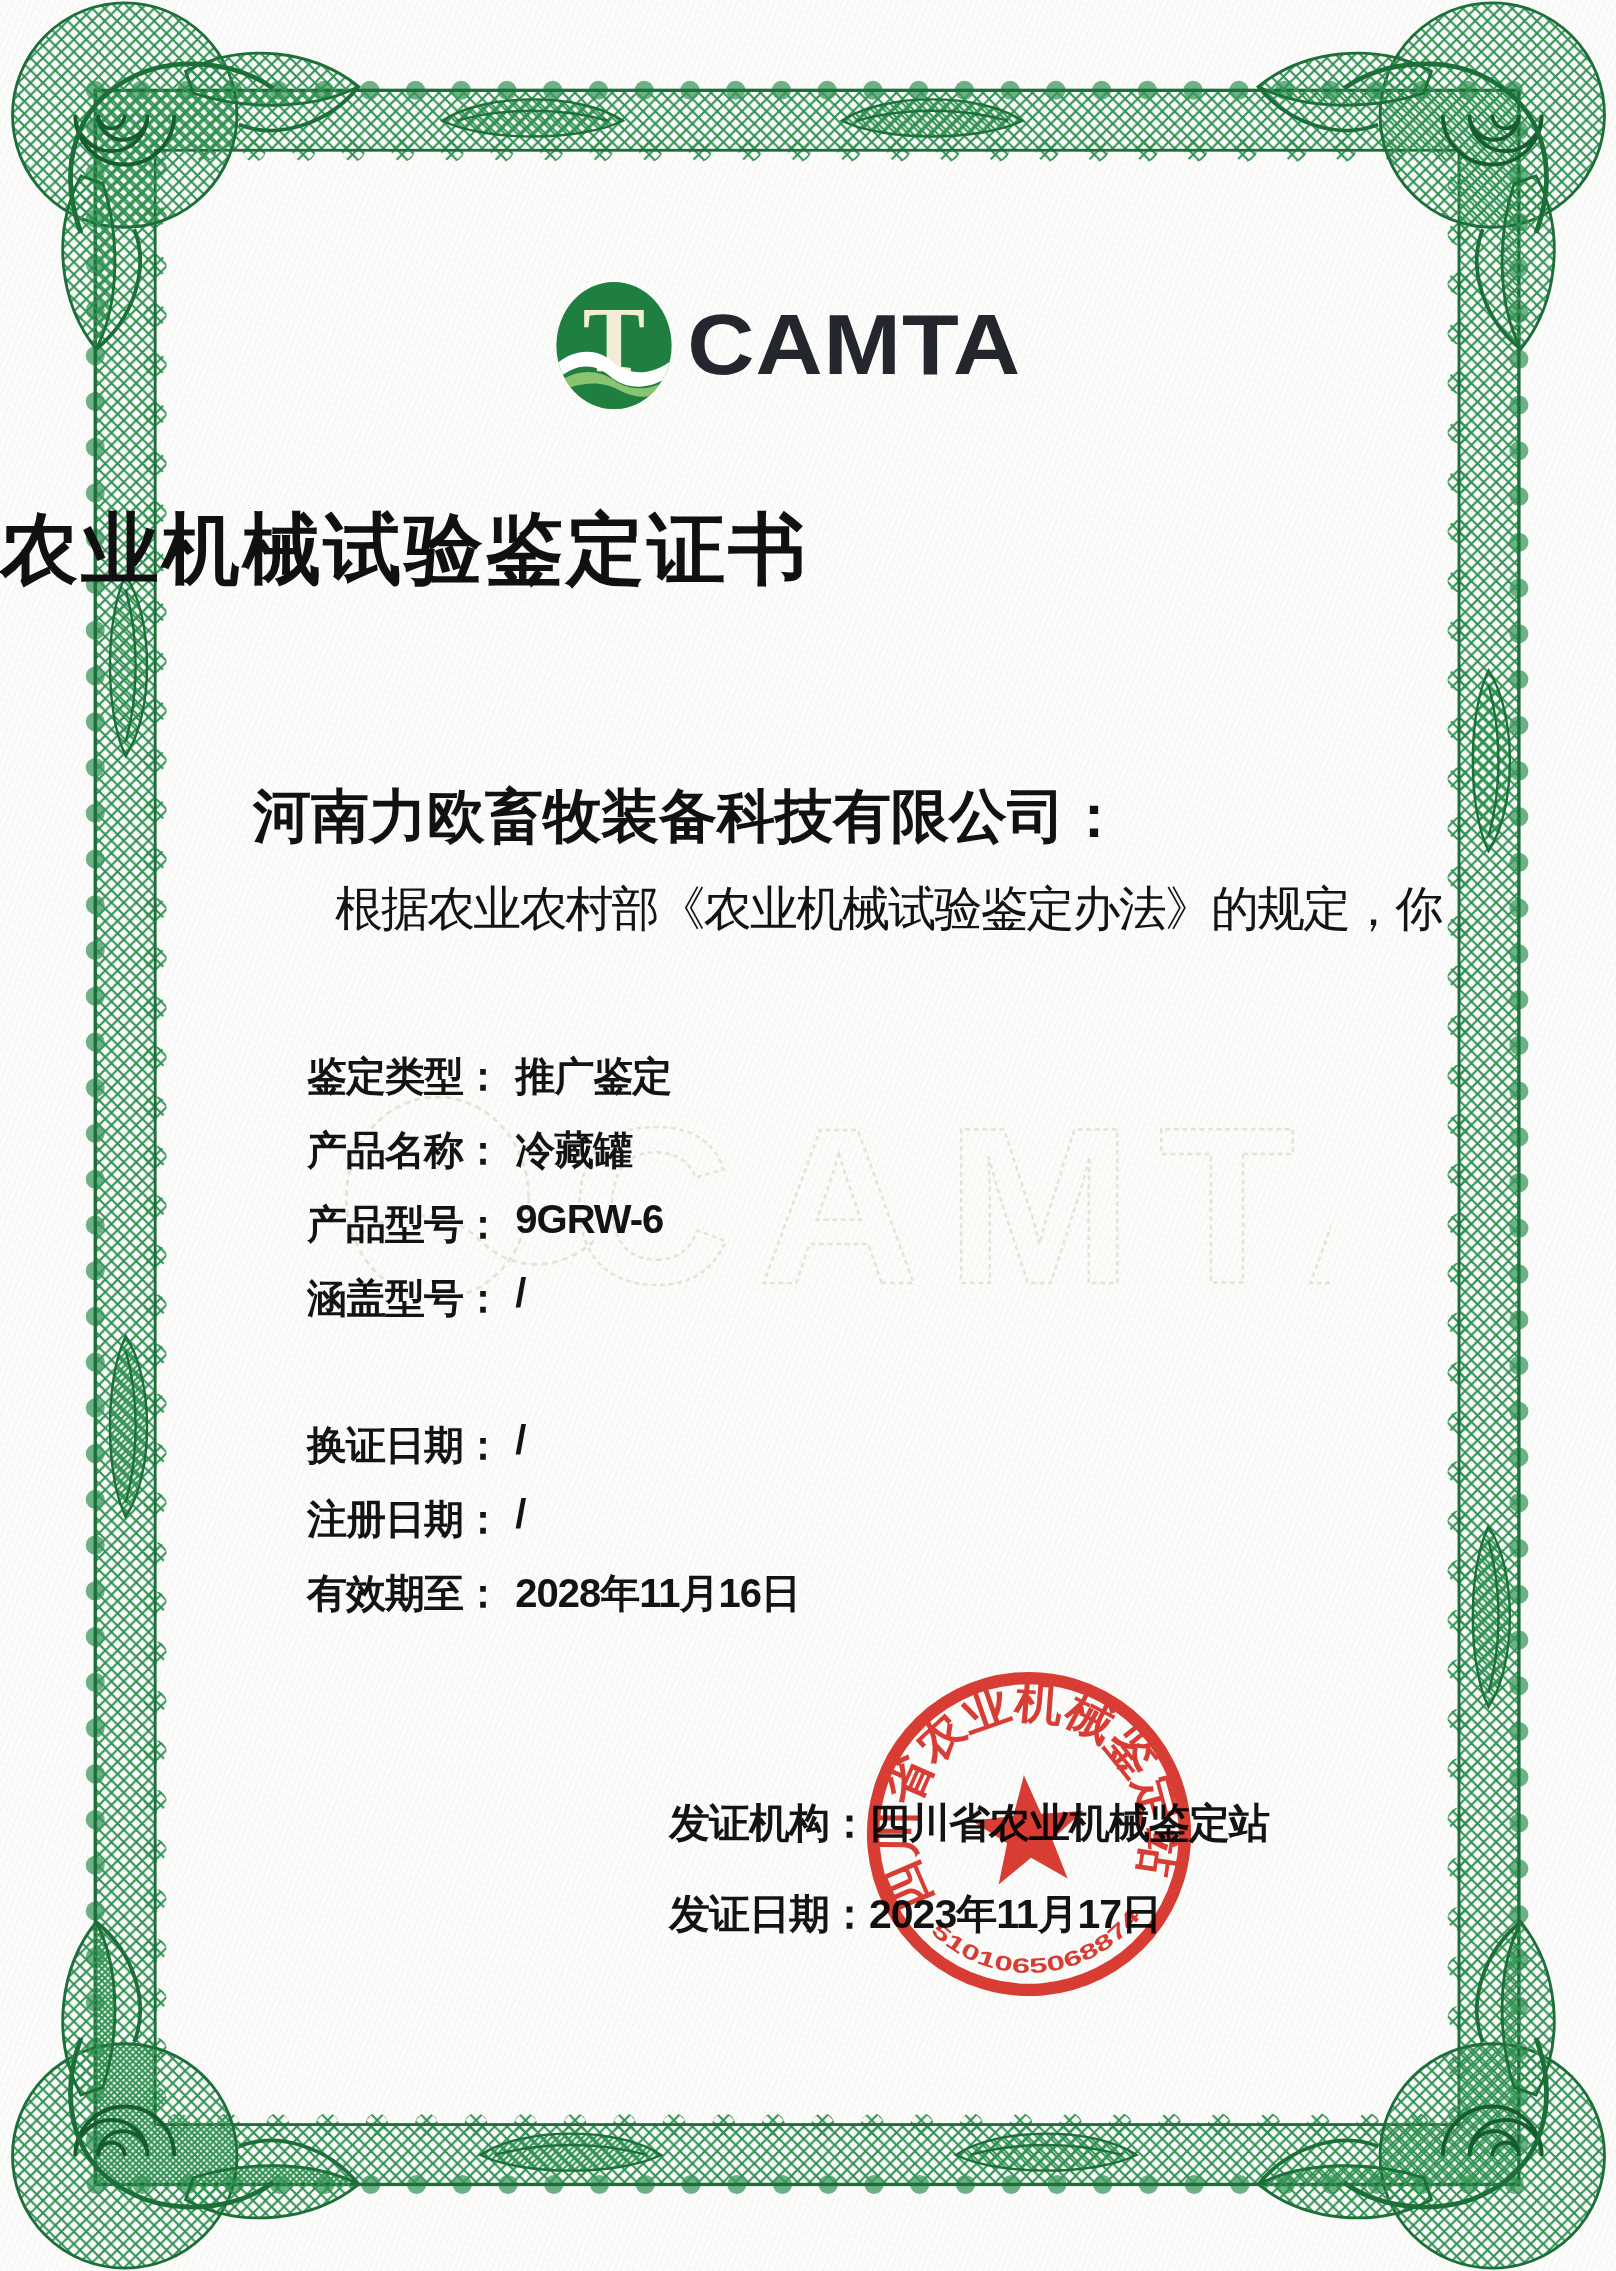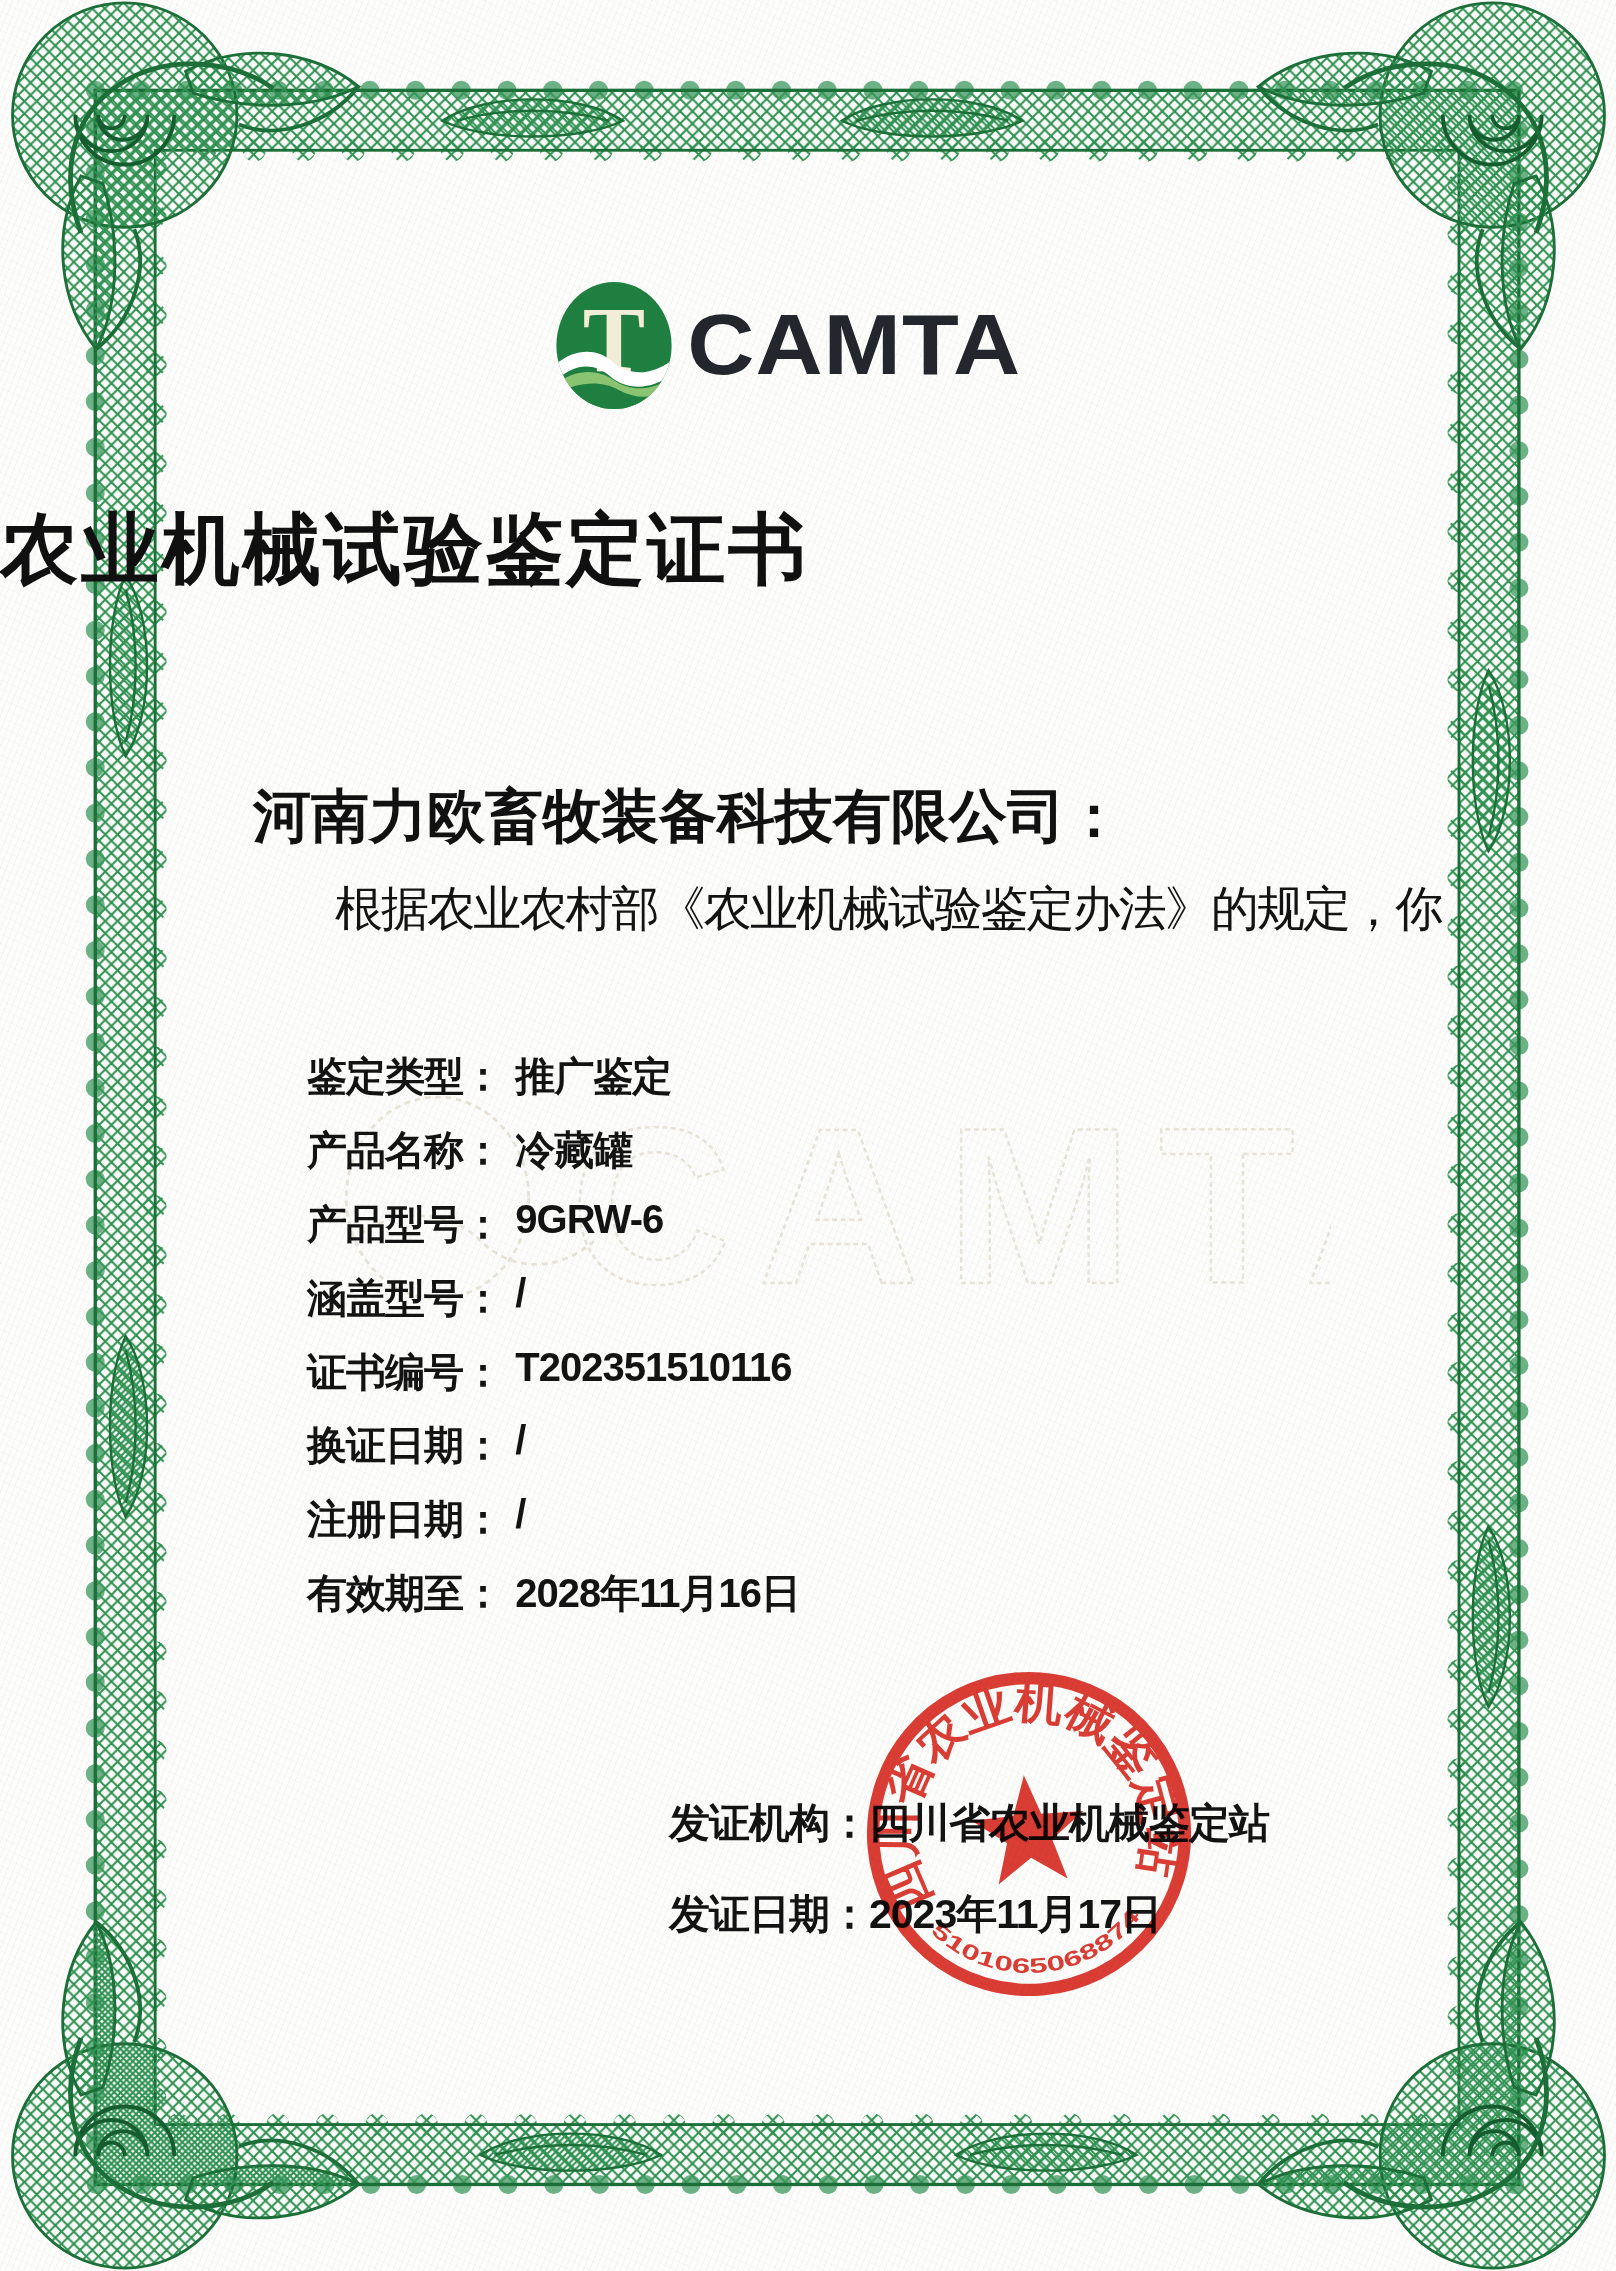--- a/index.html
+++ b/index.html
@@ -146,23 +146,20 @@
   </div>
   <div class="field-row" style="top:1123px">
     <span class="field-label">产品名称：</span><span class="field-value">冷藏罐</span>
   </div>
   <div class="field-row" style="top:1197px">
     <span class="field-label">产品型号：</span><span class="field-value">9GRW-6</span>
   </div>
   <div class="field-row" style="top:1271px">
     <span class="field-label">涵盖型号：</span><span class="field-value">/</span>
   </div>
-  <div class="field-row" style="top:1345px">
-    <span class="field-label">证书编号：</span><span class="field-value">T202351510116</span>
-  </div>
   <div class="field-row" style="top:1418px">
     <span class="field-label">换证日期：</span><span class="field-value">/</span>
   </div>
   <div class="field-row" style="top:1492px">
     <span class="field-label">注册日期：</span><span class="field-value">/</span>
   </div>
   <div class="field-row" style="top:1566px">
     <span class="field-label">有效期至：</span><span class="field-value">2028年11月16日</span>
   </div>
 

